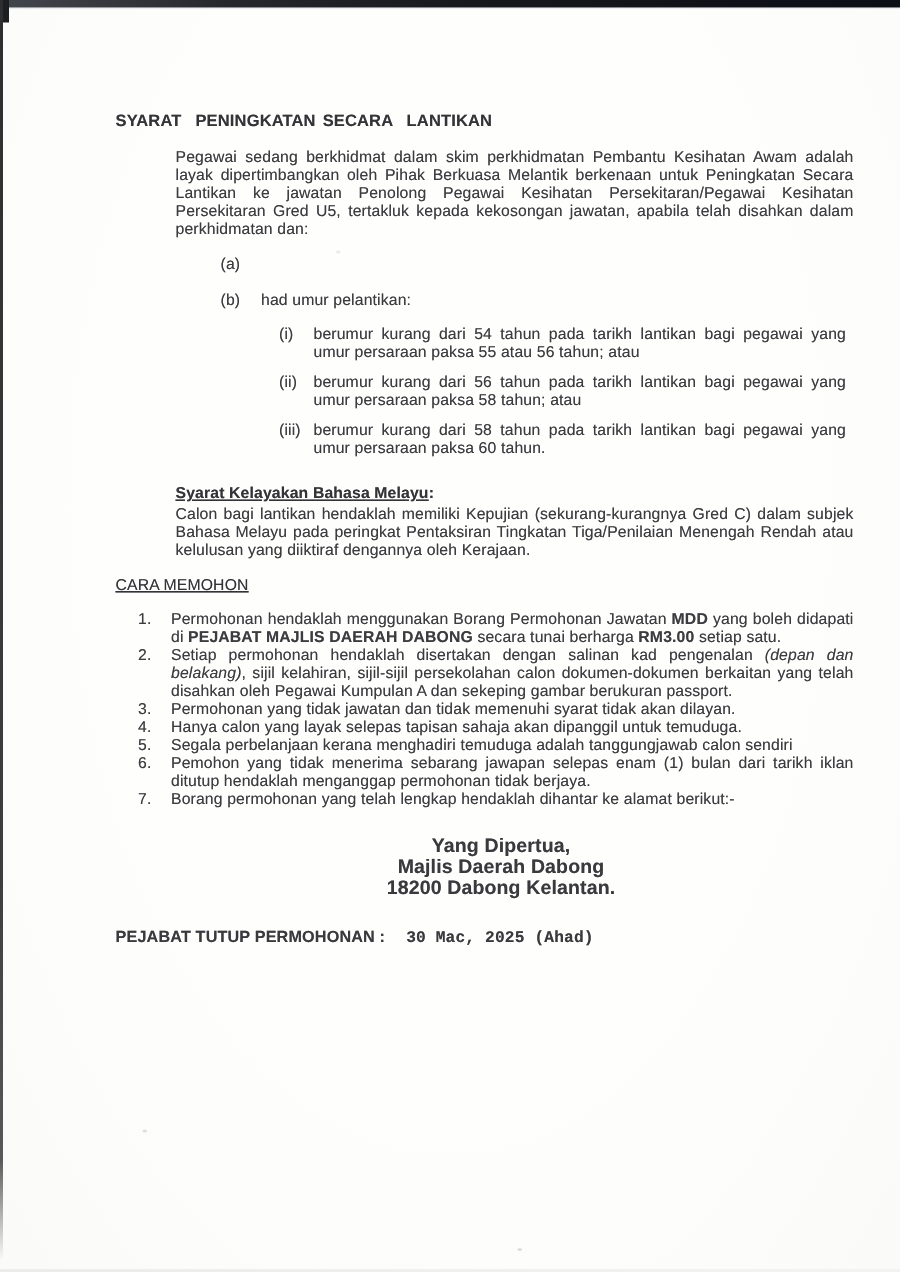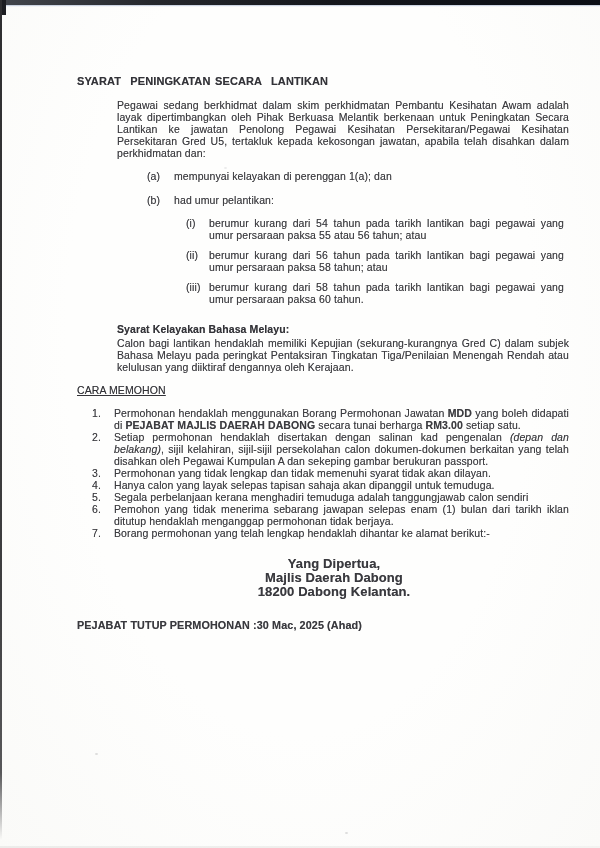--- a/index.html
+++ b/index.html
@@ -36,31 +36,31 @@
   .alpha{margin-left:143px;display:flex;}
   .alpha.first{margin-top:11px;}
   .alpha.next{margin-top:12px;}
   .am{width:27px;flex:none;}
   .romans{margin-left:182px;width:378px;}
   .roman{display:flex;margin-top:8px;}
   .roman.first{margin-top:11px;}
   .rm{width:23px;flex:none;}
   .rt{flex:1;text-align:justify;}
   .h-sub{margin:18px 0 0 113px;font-weight:bold;color:#333338;}
-  .h-sub .und{text-align:right;}
+  .h-sub .und{text-decoration:underline;text-align:right;}
   .sub-body{margin:2px 0 0 113px;width:452px;text-align:justify;}
   .h-cara{margin:11px 0 0 73px;font-weight:normal;color:#333338;text-decoration:underline;}
   .numlist{margin:11px 0 0 88px;width:477px;}
   .numitem{display:flex;}
   .nm{width:22px;flex:none;}
   .nb{flex:1;text-align:justify;}
   .address{margin:18px 0 0 160px;width:340px;text-align:center;
     font-weight:bold;font-size:13px;line-height:14px;color:#39393e;}
   .closing{margin:20px 0 0 73px;font-weight:bold;font-size:10.8px;color:#39393e;}
-  .closing .date{}
+  .closing .date{margin-left:14px;font-family:Liberation Mono, monospace;}
 </style>
 </head>
 <body>
 
 <div class="page">
 
   <div class="art-top"></div>
   <div class="art-corner"></div>
   <div class="art-left"></div>
   <div class="art-bottom"></div>
@@ -69,21 +69,20 @@
   <div class="speck sp4"></div>
 
   <div class="content">
 
     <div class="h-main">SYARAT  PENINGKATAN SECARA  LANTIKAN</div>
 
     <p class="intro">Pegawai sedang berkhidmat dalam skim perkhidmatan Pembantu Kesihatan Awam adalah layak dipertimbangkan oleh Pihak Berkuasa Melantik berkenaan untuk Peningkatan Secara Lantikan ke jawatan Penolong Pegawai Kesihatan Persekitaran/Pegawai Kesihatan Persekitaran Gred U5, tertakluk kepada kekosongan jawatan, apabila telah disahkan dalam perkhidmatan dan:</p>
 
     <div class="alpha first">
       <span class="am">(a)</span>
-      <span>mempunyai kelayakan di perenggan 1(a); dan</span>
     </div>
 
     <div class="alpha next">
       <span class="am">(b)</span>
       <span>had umur pelantikan:</span>
     </div>
 
     <div class="romans">
       <div class="roman first">
         <span class="rm">(i)</span>
@@ -112,21 +111,21 @@
         <span class="nb"><span>Permohonan hendaklah menggunakan Borang Permohonan Jawatan </span><span class="bold">MDD</span><span> yang boleh didapati di </span><span class="bold">PEJABAT MAJLIS DAERAH DABONG</span><span> secara tunai berharga </span><span class="bold">RM3.00</span><span> setiap satu.</span></span>
       </div>
 
       <div class="numitem">
         <span class="nm">2.</span>
         <span class="nb"><span>Setiap permohonan hendaklah disertakan dengan salinan kad pengenalan </span><span class="italic">(depan dan belakang)</span><span>, sijil kelahiran, sijil-sijil persekolahan calon dokumen-dokumen berkaitan yang telah disahkan oleh Pegawai Kumpulan A dan sekeping gambar berukuran passport.</span></span>
       </div>
 
       <div class="numitem">
         <span class="nm">3.</span>
-        <span class="nb">Permohonan yang tidak lengkap dan tidak memenuhi syarat tidak akan dilayan.</span>
+        <span class="nb">Permohonan yang tidak jawatan dan tidak memenuhi syarat tidak akan dilayan.</span>
       </div>
 
       <div class="numitem">
         <span class="nm">4.</span>
         <span class="nb">Hanya calon yang layak selepas tapisan sahaja akan dipanggil untuk temuduga.</span>
       </div>
 
       <div class="numitem">
         <span class="nm">5.</span>
         <span class="nb">Segala perbelanjaan kerana menghadiri temuduga adalah tanggungjawab calon sendiri</span>

